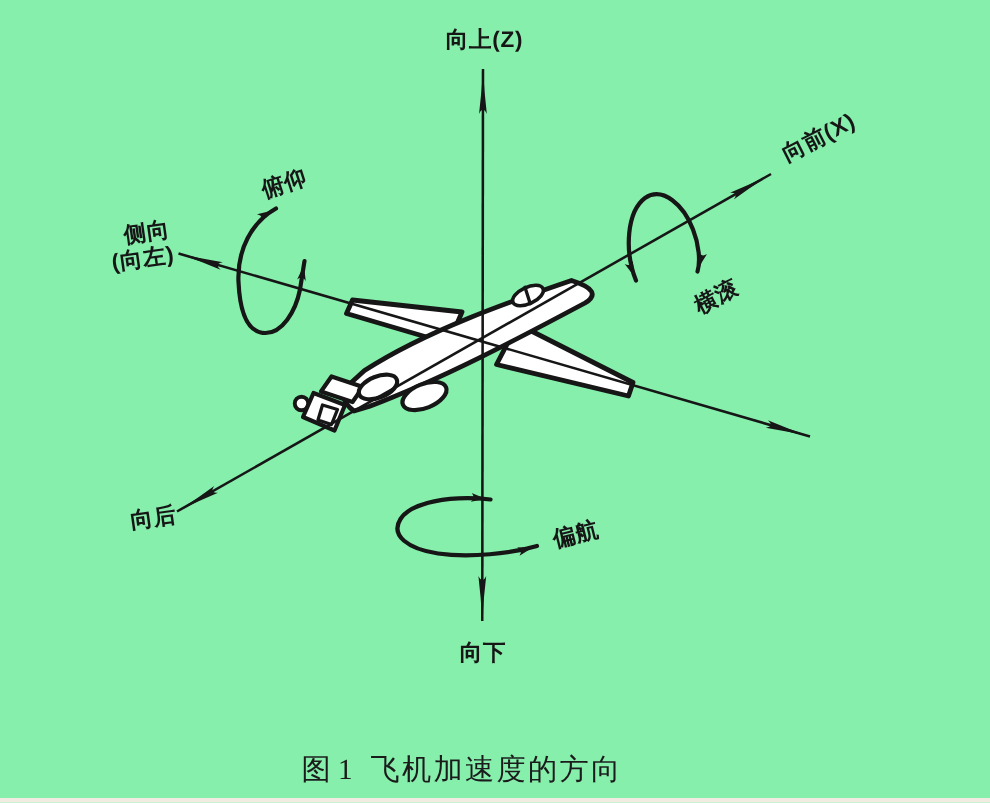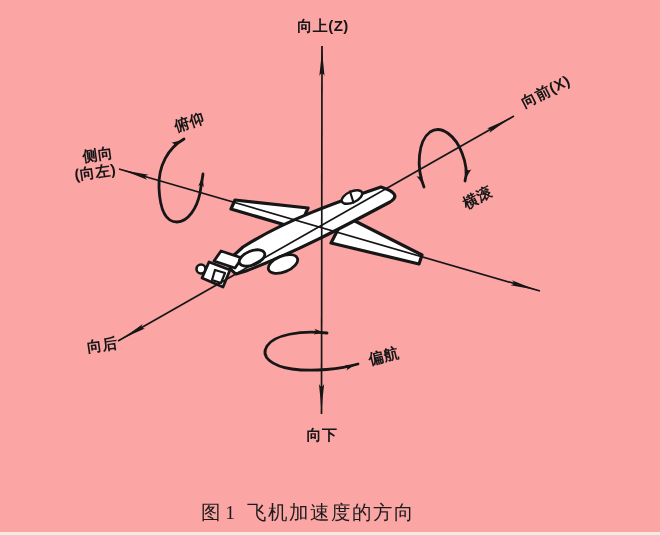--- a/index.html
+++ b/index.html
@@ -5,21 +5,21 @@
   html,body{margin:0;padding:0;}
   body{
     width:660px;height:535px;
     background:#ffffff;
     font-family:"Liberation Sans","DejaVu Sans",sans-serif;
     overflow:hidden;
   }
   .page{
     position:relative;
     width:660px;height:535px;
-    background:#fca5a5;
+    background:#86efac;
   }
   .diagram-svg{
     position:absolute;left:0;top:0;
     width:660px;height:490px;
     display:block;
   }
   .lbl{
     font-family:"Liberation Sans","DejaVu Sans",sans-serif;
     font-size:15px;
     font-weight:700;

